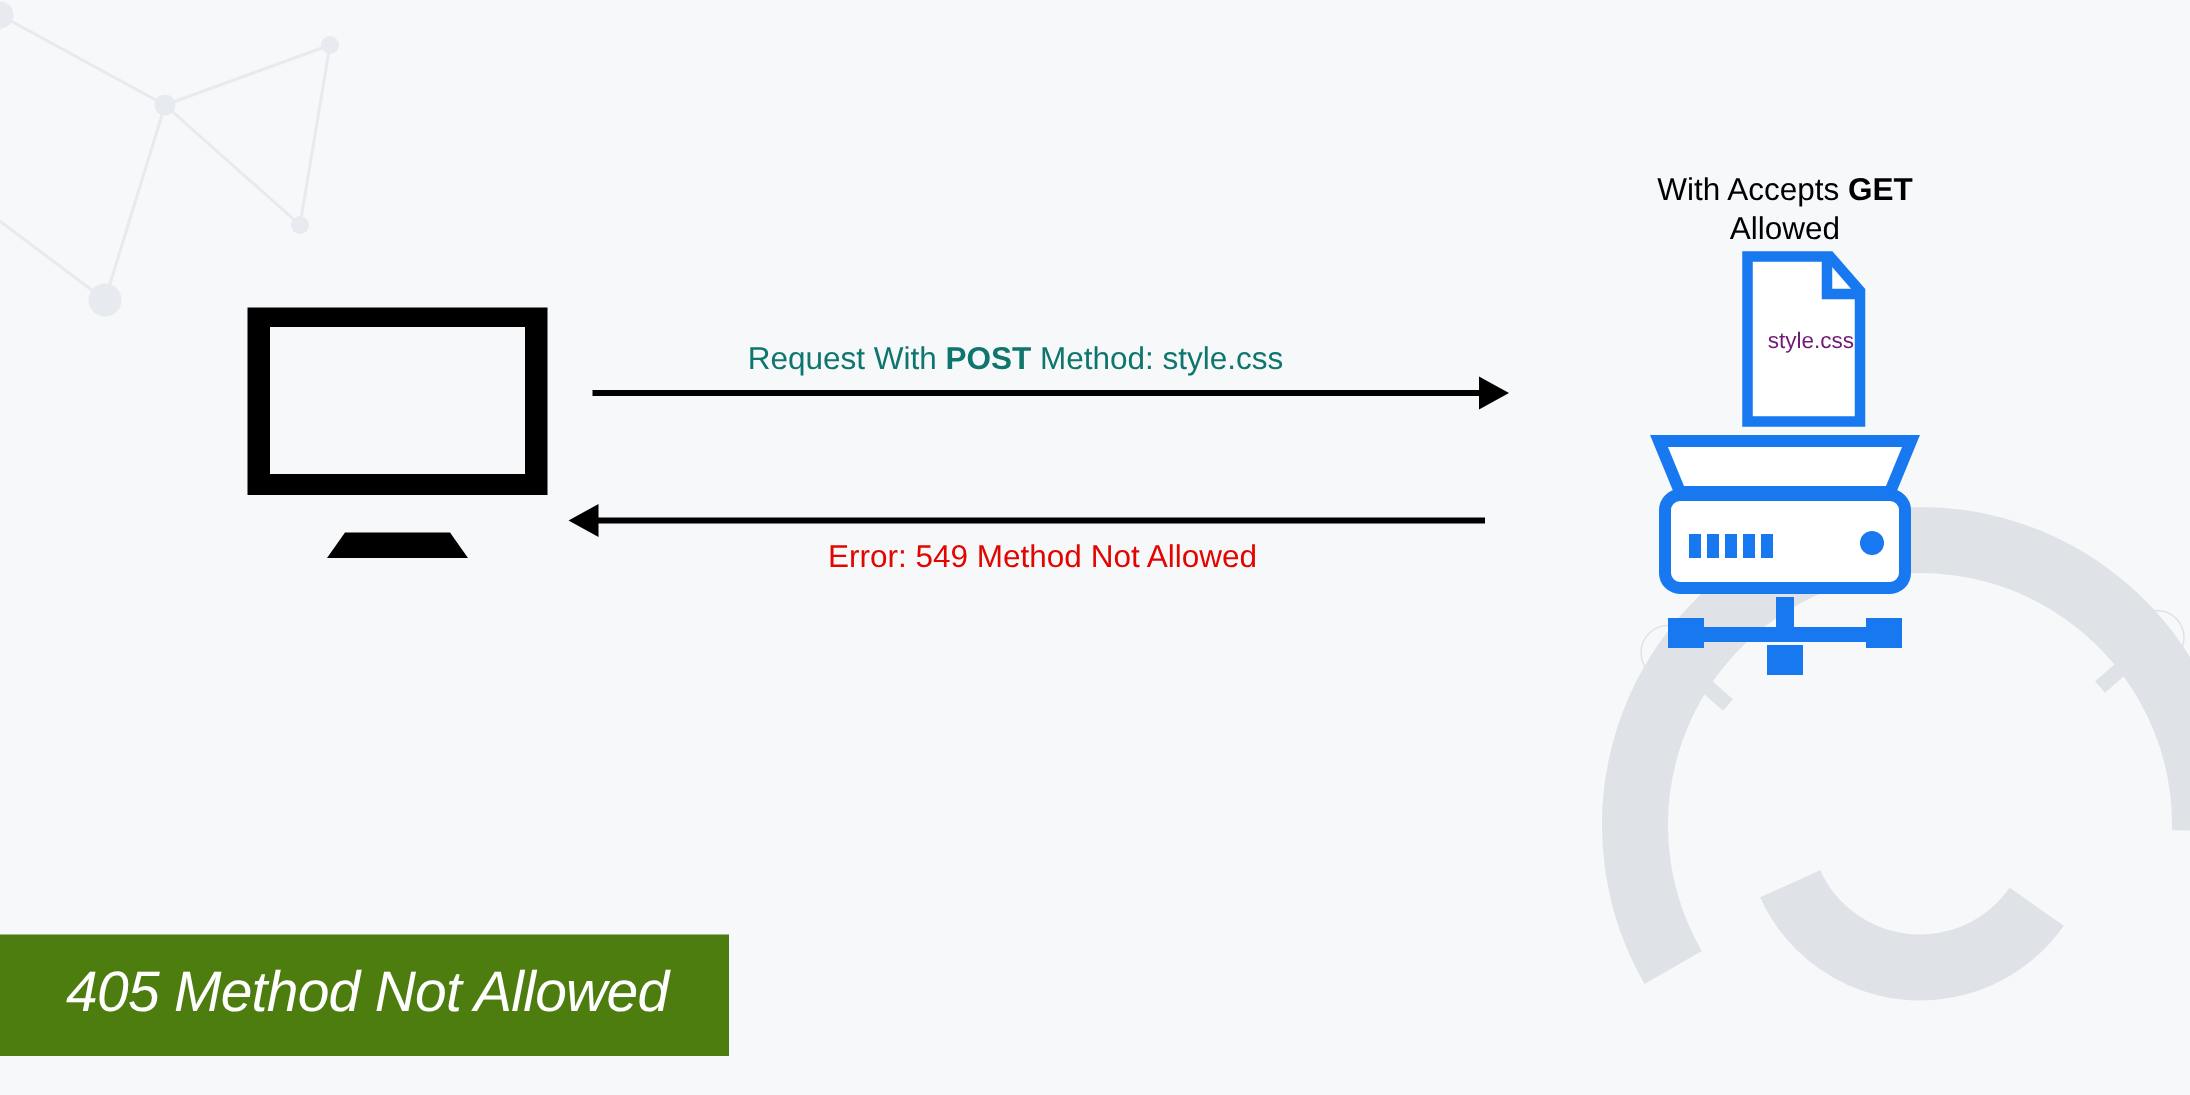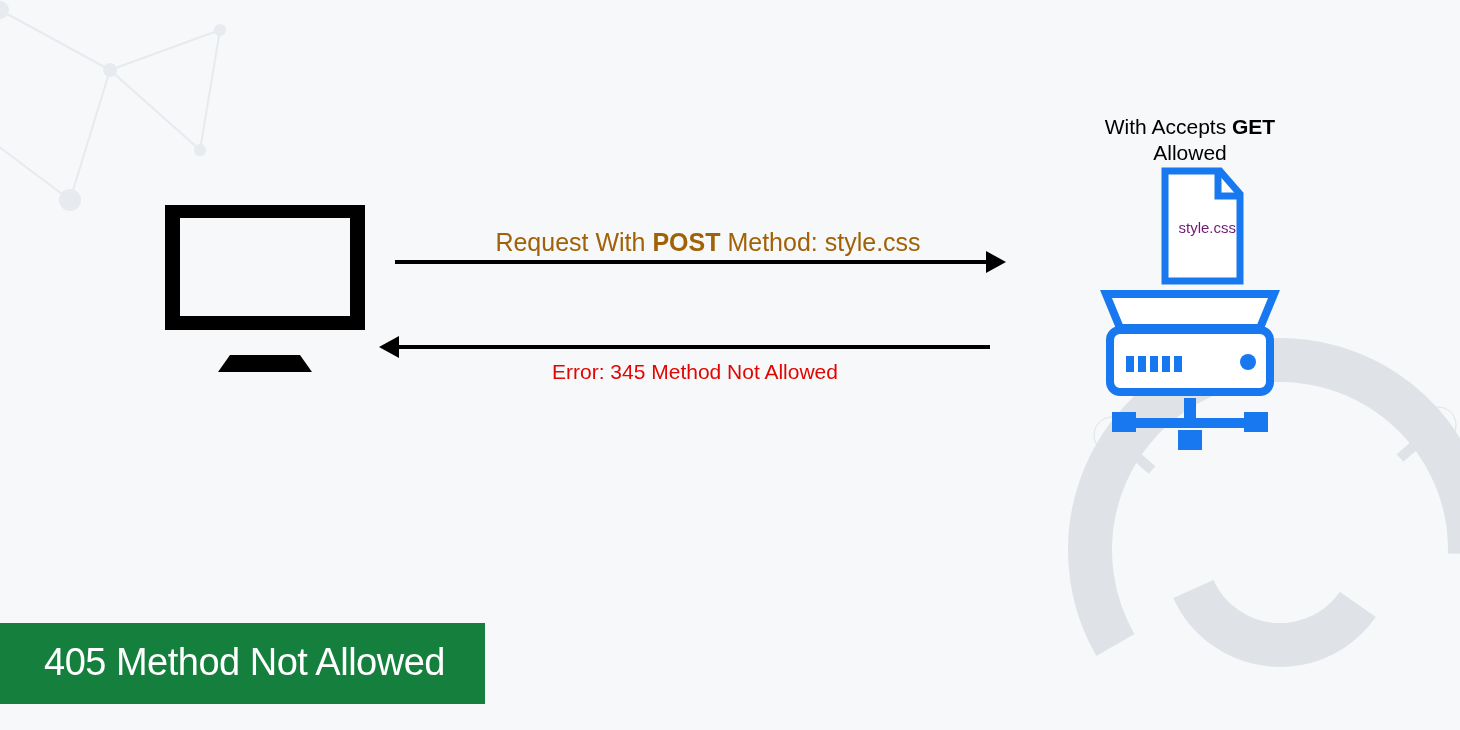--- a/index.html
+++ b/index.html
@@ -11,24 +11,25 @@
   .net-deco circle { fill: #e7eaee; }
   .net-deco line { stroke: #e7eaee; stroke-width: 2; }
 
   
   .arc-deco { position: absolute; right: -80px; bottom: -80px; width: 520px; height: 520px; }
   .arc-deco * { fill: none; stroke: #dfe3e7; }
 
   
   .title-bar {
     position: absolute; left: 0; bottom: 26px;
-    background: #15803d; color: #fff;
+    background: #4d7c0f; color: #fff;
     font-size: 38px; font-weight: 400;
     padding: 18px 40px 20px 44px;
     letter-spacing: -0.5px;
+    font-style: italic;
   }
 
   
   .diagram { position: absolute; top: 120px; left: 140px; width: 1120px; height: 380px; }
 
   .monitor { position: absolute; left: 20px; top: 80px; }
   .server  { position: absolute; right: -30px; top: 160px; }
   .file    { position: absolute; right: 10px; top: 46px; }
 
   .caption-top {
@@ -50,22 +51,22 @@
   }
   .arrow-head-l {
     position: absolute; left: 239px; top: 216px;
     width: 0; height: 0;
     border-right: 20px solid #000;
     border-top: 11px solid transparent;
     border-bottom: 11px solid transparent;
   }
 
   .req-label {
-    position: absolute; top: 108px; left: 268px; width: 600px;
-    text-align: center; font-size: 25px; color: #a16207;
+    position: absolute; top: 108px; left: 237px; width: 600px;
+    text-align: center; font-size: 21px; color: #0f766e;
   }
   .req-label b { font-weight: 700; }
 
   .err-label {
     position: absolute; top: 240px; left: 255px; width: 600px;
     text-align: center; font-size: 21px; color: #e10600; font-weight: 400;
   }
 
   .file-label {
     position: absolute; right: 24px; top: 99px;
@@ -109,21 +110,21 @@
   </svg>
 
   <div class="arrow-line arrow-r"></div>
   <div class="arrow-head-r"></div>
   <div class="req-label">
     <span>Request With </span><b>POST</b><span> Method: style.css</span>
   </div>
 
   <div class="arrow-line arrow-l"></div>
   <div class="arrow-head-l"></div>
-  <div class="err-label">Error: 345 Method Not Allowed</div>
+  <div class="err-label">Error: 549 Method Not Allowed</div>
 
   <div class="caption-top">
     <span>With Accepts </span><b>GET</b><br><span> Allowed</span>
   </div>
 
   <svg class="file" width="100" height="120" viewBox="0 0 100 120">
     <path d="M15 5 L70 5 L90 28 L90 115 L15 115 Z" fill="#fff" stroke="#1878ef" stroke-width="7"></path>
     <path d="M68 5 L68 30 L92 30" fill="none" stroke="#1878ef" stroke-width="7"></path>
   </svg>
   <div class="file-label">style.css</div>

